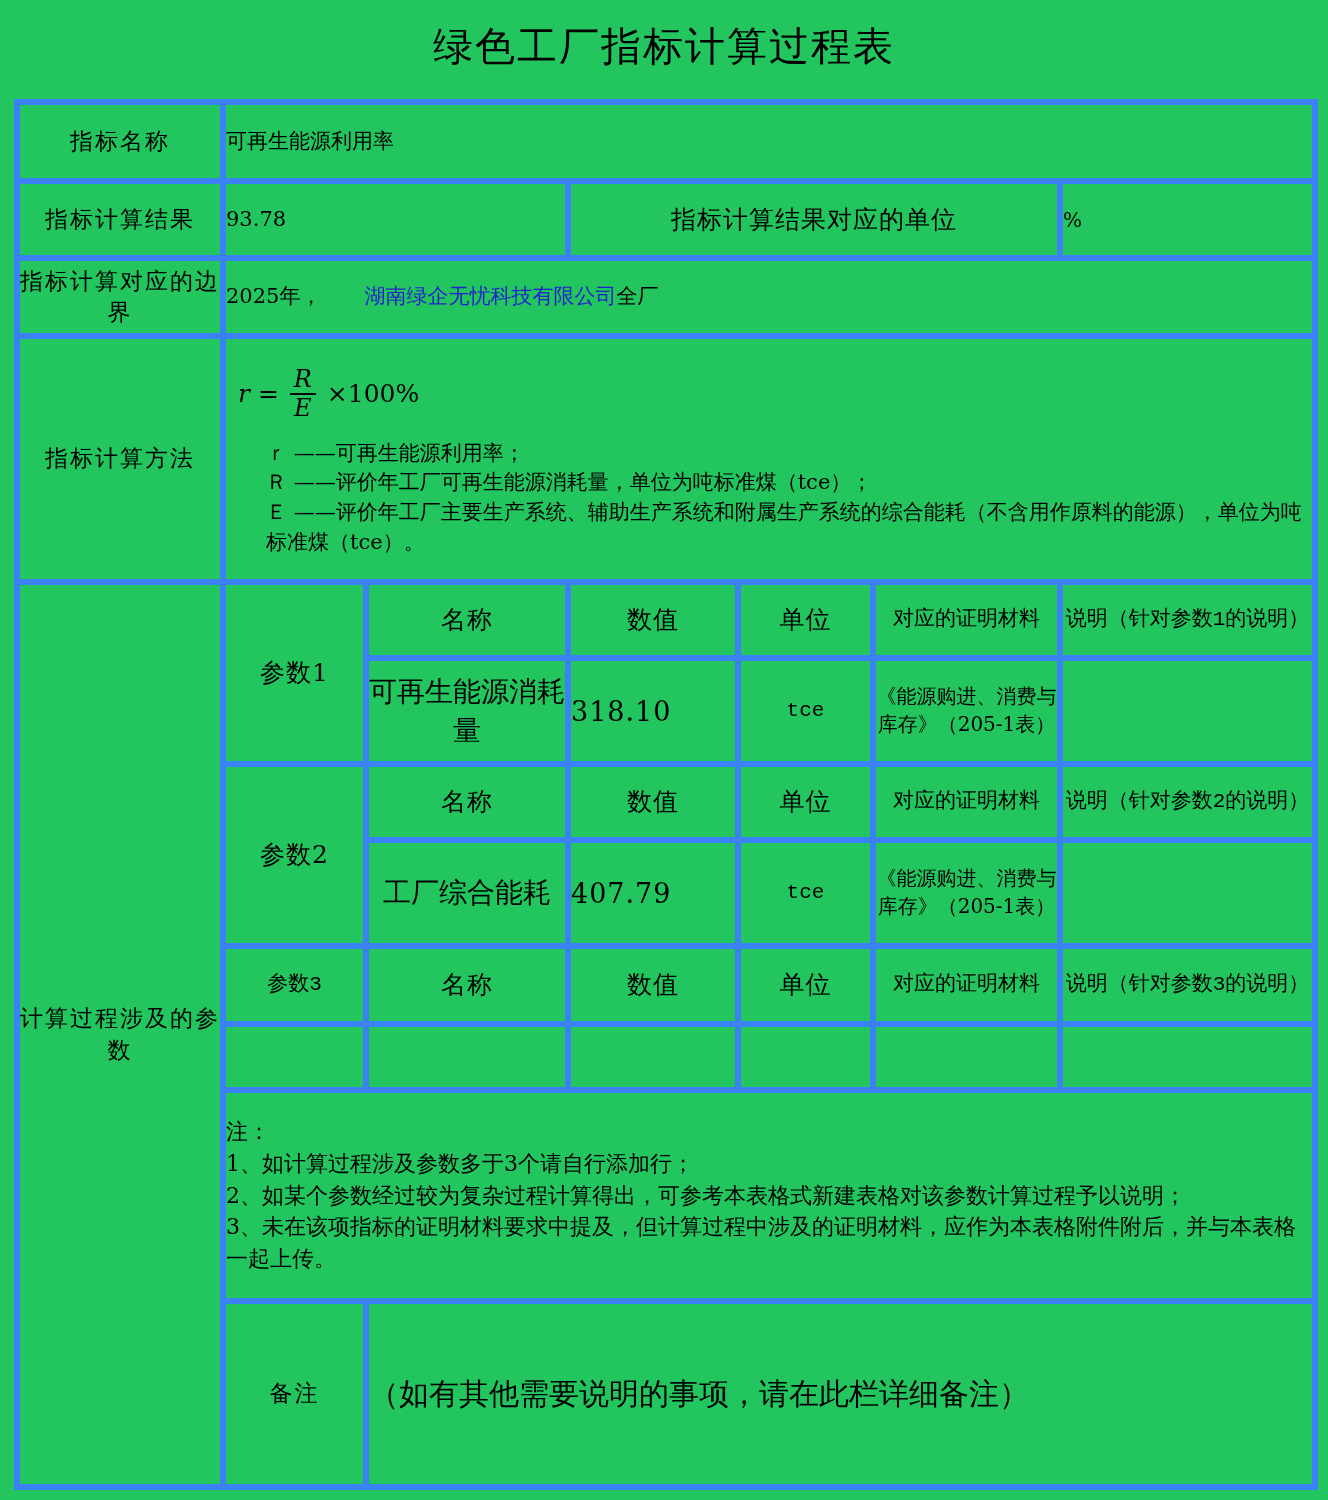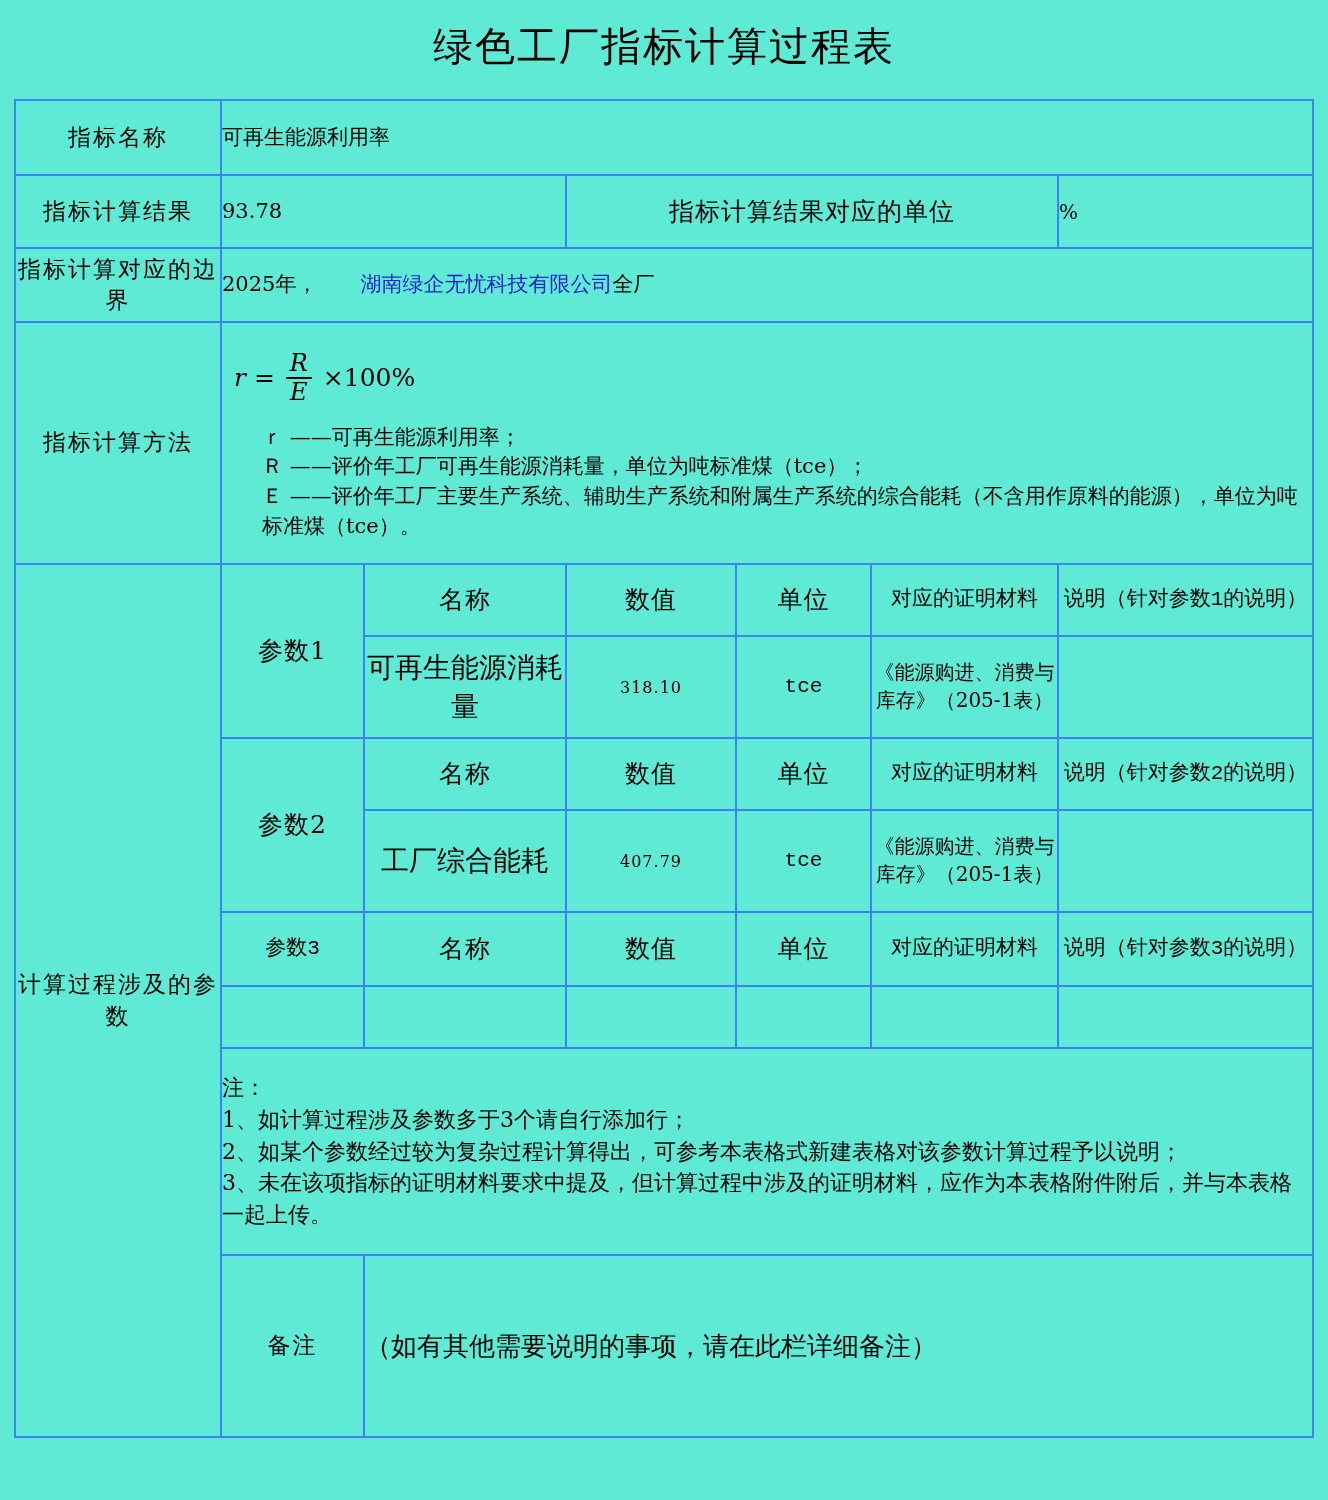--- a/index.html
+++ b/index.html
@@ -12,21 +12,21 @@
     height: 1500px;
     font-family: "DejaVu Serif", "Liberation Serif", serif;
     color: #000000;
     -webkit-font-smoothing: none;
   }
   .page {
     position: relative;
     width: 1328px;
     height: 1500px;
     box-sizing: border-box;
-    background: #5eead4;
+    background: #22c55e;
   }
   .doc-title {
     position: absolute;
     left: 0;
     top: 22px;
     width: 1328px;
     text-align: center;
     font-size: 40px;
     letter-spacing: 2px;
     line-height: 1.2;
@@ -36,21 +36,21 @@
   table.sheet {
     position: absolute;
     left: 14px;
     top: 99px;
     width: 1298px;
     border-collapse: collapse;
     table-layout: fixed;
     font-size: 21px;
   }
   table.sheet td {
-    border: 2px solid #3b82f6;
+    border: 6px solid #3b82f6;
     padding: 0;
     vertical-align: middle;
     color: #000000;
   }
   .lbl {
     text-align: center;
     font-size: 23px;
     letter-spacing: 2px;
     line-height: 1.35;
     padding: 4px 2px;
@@ -128,41 +128,40 @@
   }
   .notes {
     padding: 8px 10px 10px 12px;
     font-size: 22px;
     line-height: 1.45;
     text-align: left;
   }
   .notes .nline { display: block; }
   .remark-body {
     padding: 10px 10px 10px 12px;
-    font-size: 26px;
+    font-size: 30px;
     line-height: 1.4;
     vertical-align: top;
     text-align: left;
   }
   td.topalign { vertical-align: top; }
   .pname {
     text-align: center;
     font-size: 28px;
     line-height: 1.4;
     padding: 4px 6px;
   }
   .proof {
     text-align: center;
     font-size: 20px;
     line-height: 1.38;
     padding: 4px 2px;
   }
   .num-blue {
-    text-align: center;
-    font-size: 16px;
+    font-size: 27px;
     color: #2222cc;
     letter-spacing: 1px;
   }
 </style>
 </head>
 <body>
 
 <div class="page">
 
   <div class="doc-title">绿色工厂指标计算过程表</div>

